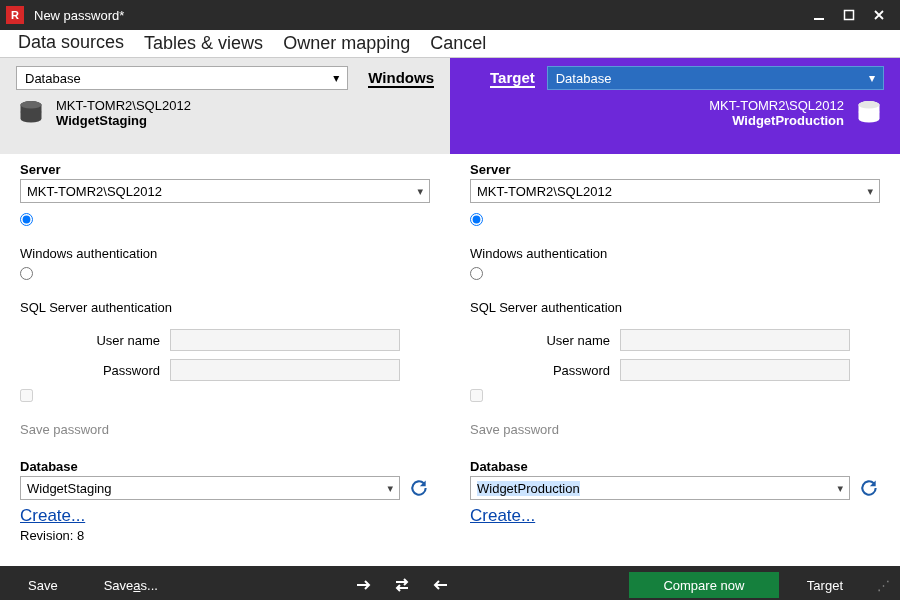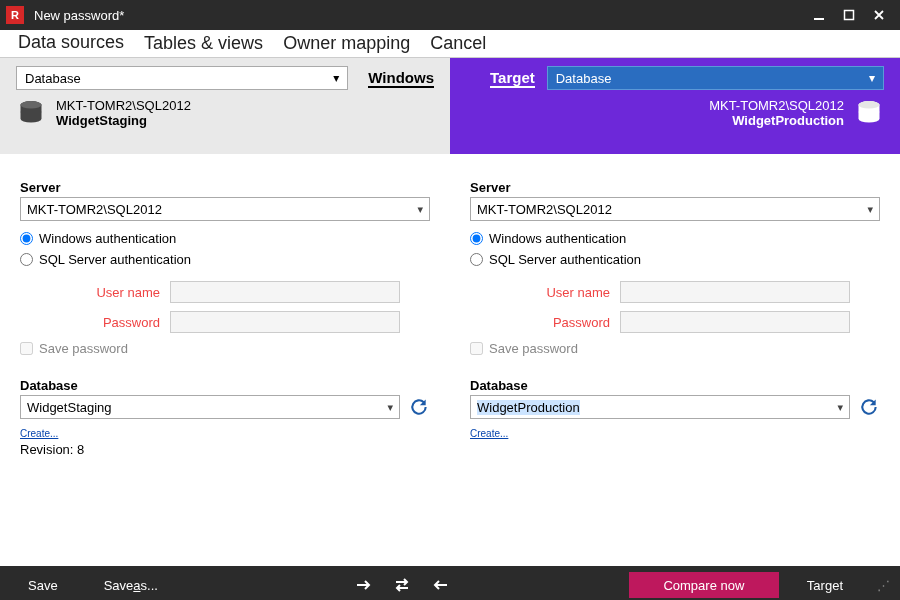--- a/index.html
+++ b/index.html
@@ -27,45 +27,45 @@
   .src-tgt .dropdown.tgt { flex: 1; }
   .db-summary { display: flex; align-items: center; gap: 10px; margin-top: 6px; }
   .db-summary.right { justify-content: flex-end; }
   .db-summary .txt { display: flex; flex-direction: column; font-size: 13px; }
   .db-summary .txt .srv { }
   .db-summary .txt .db { font-weight: bold; }
   .db-summary.right .txt { text-align: right; }
   .db-icon { width: 30px; height: 28px; display: inline-flex; align-items: center; justify-content: center; }
   .db-icon svg { width: 28px; height: 28px; }
   .body { display: flex; height: calc(600px - 30px - 28px - 96px - 34px); }
-  .col { width: 50%; padding: 26px 20px 10px 20px; font-size: 13px; overflow: hidden; }
+  .col { width: 50%; padding: 8px 20px 10px 20px; font-size: 13px; overflow: hidden; }
   .col.left { border-right: 0px solid #eee; }
   .field-label { font-weight: bold; margin-bottom: 2px; display: block; }
   .select { width: 100%; height: 24px; border: 1px solid #aaa; padding: 0 22px 0 6px; font-size: 13px; background: #fff; position: relative; display: flex; align-items: center; cursor: pointer; }
   .select .caret { position: absolute; right: 6px; font-size: 11px; color: #444; }
   .row-select-refresh { display: flex; align-items: center; gap: 8px; }
   .refresh-btn { width: 22px; height: 22px; display: inline-flex; align-items: center; justify-content: center; cursor: pointer; color: #1d5ba8; }
   .refresh-btn svg { width: 20px; height: 20px; }
   .radio-group { margin-top: 10px; display: flex; flex-direction: column; gap: 6px; }
-  .radio-row, .check-row { display: flex; align-items: center; gap: 6px; cursor: pointer; }
+  .radio-row, .check-row { display: flex; align-items: flex-start; gap: 20px; cursor: pointer; flex-direction: column; }
   .radio-row input, .check-row input { width: 13px; height: 13px; }
   .auth-fields { margin-top: 14px; display: flex; flex-direction: column; gap: 8px; }
   .auth-row { display: flex; align-items: center; gap: 10px; }
-  .auth-row .lbl { width: 140px; text-align: right; color: #ef4444; }
+  .auth-row .lbl { width: 140px; text-align: right; color: #000000; }
   .auth-row input[type=text], .auth-row input[type=password] { height: 22px; width: 230px; border: 1px solid #ccc; padding: 0 6px; font-size: 13px; background: #fafafa; }
   .auth-row input:disabled { background: #f5f5f5; color: #aaa; }
   .auth-check { }
   .section-db { margin-top: 22px; }
-  .link { color: #0645ad; text-decoration: underline; cursor: pointer; font-size: 10px; }
+  .link { color: #0645ad; text-decoration: underline; cursor: pointer; font-size: 17px; }
   .revision { font-size: 13px; margin-top: 2px; }
   .select.highlighted span.val { background: #cce4ff; }
   .footer { height: 38px; background: #2b2b2b; display: flex; align-items: center; color: #fff; font-size: 13px; padding: 0 10px; gap: 10px; }
   .footer .spacer { flex: 1; }
   .footer .fbtn { height: 26px; padding: 0 18px; display: inline-flex; align-items: center; justify-content: center; cursor: pointer; }
-  .footer .fbtn.primary { background: #be185d; }
+  .footer .fbtn.primary { background: #15803d; }
   .footer .fbtn .u { text-decoration: underline; }
   .footer .icon-btn { width: 28px; justify-content: center; padding: 0; }
 </style>
 </head>
 <body>
 
 <div class="titlebar">
   <span class="app-icon">R</span>
   <span class="title">New password*</span>
   <div class="win-btns">

